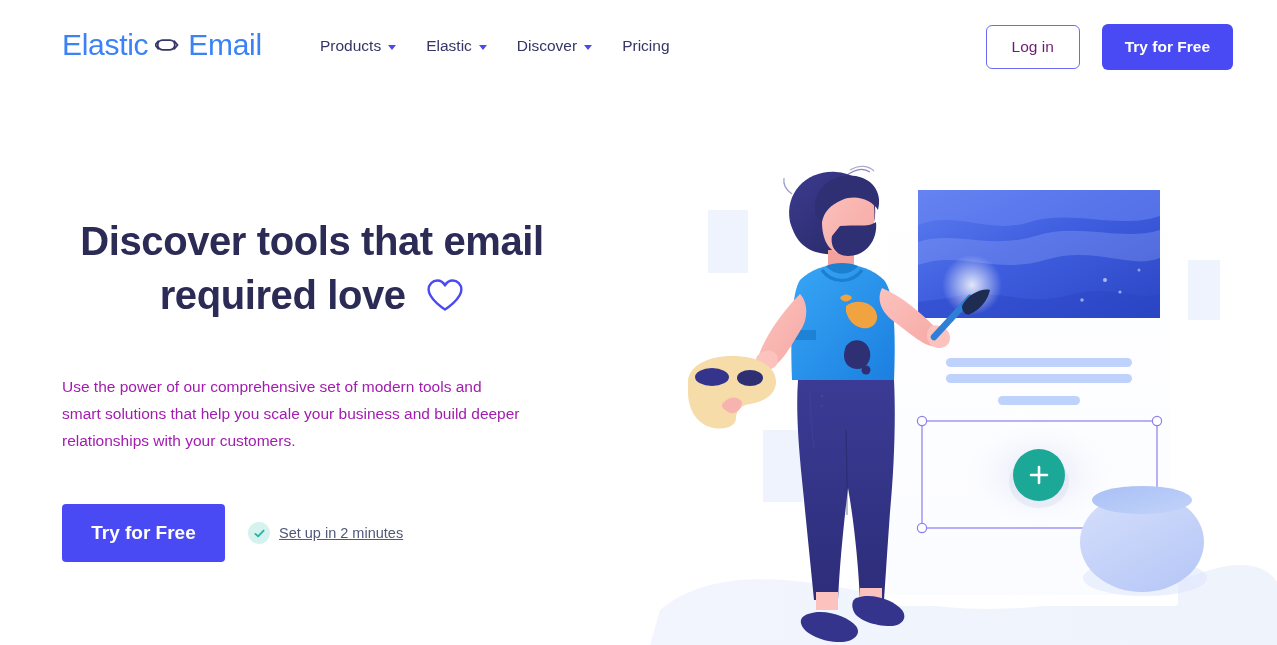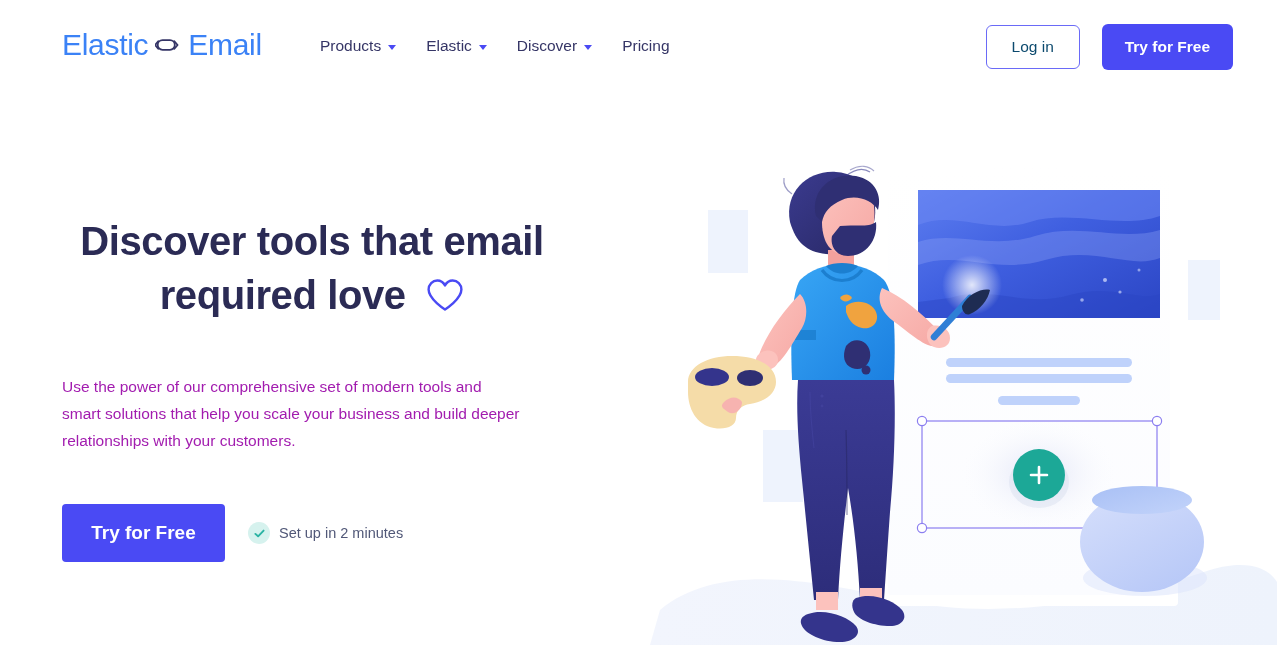--- a/index.html
+++ b/index.html
@@ -87,21 +87,21 @@
     display: flex;
     align-items: center;
     gap: 22px;
   }
   .btn-login {
     width: 94px;
     height: 44px;
     border: 1.4px solid #6a6af7;
     border-radius: 6px;
     background: #ffffff;
-    color: #0c4a6e;
+    color: #701a75;
     font-size: 15.5px;
     font-family: inherit;
     cursor: pointer;
     display: flex;
     align-items: center;
     justify-content: center;
   }
   .btn-try-header {
     height: 46px;
     padding: 0 23px;
@@ -189,20 +189,21 @@
     border-radius: 50%;
     background: #d6f2ee;
     display: flex;
     align-items: center;
     justify-content: center;
     flex: none;
   }
   .feature-label {
     font-size: 14.5px;
     color: #515878;
+    text-decoration: underline;
   }
 
   
   .illustration {
     position: absolute;
     left: 650px;
     top: 130px;
     width: 627px;
     height: 515px;
     z-index: 10;

